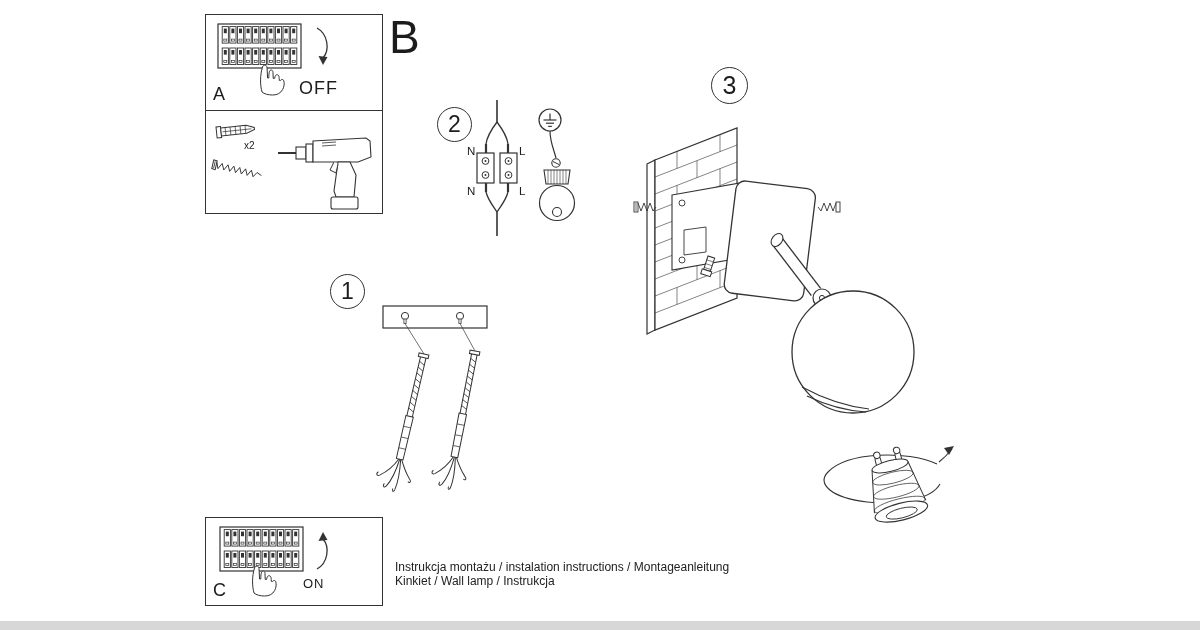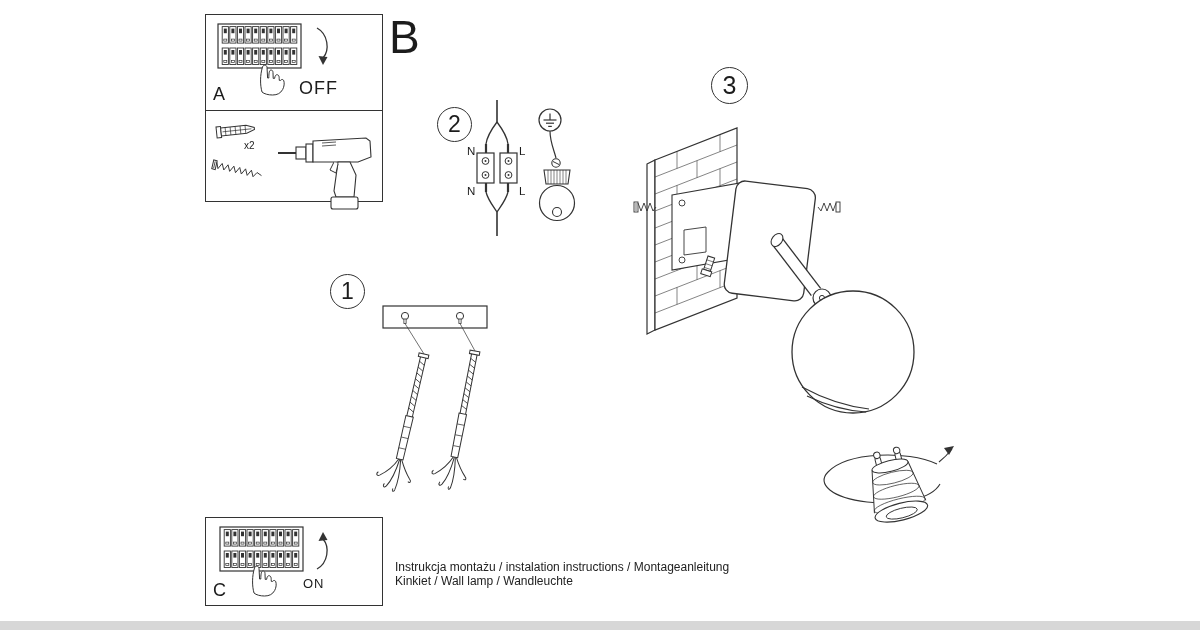--- a/index.html
+++ b/index.html
@@ -102,21 +102,21 @@
       <use href="#bp" x="12" y="9"></use>
       <use href="#hand" x="52" y="44"></use>
       <g transform="translate(108,12)">
           <use href="#arrowD"></use>
         </g>
     </svg>
     <span class="lbl" style="left:7px;top:70px;font-size:18px">A</span>
     <span class="lbl" style="left:93px;top:64px;font-size:18px;letter-spacing:1px">OFF</span>
   </div>
 
-  <div class="box" style="left:205px;top:110px;width:178px;height:92px">
+  <div class="box" style="left:205px;top:110px;width:178px;height:104px">
     <svg width="174" height="117" style="left:0;top:0">
       <g transform="translate(10,16) rotate(-6)">
           <use href="#dowel"></use>
         </g>
       <g transform="translate(8,48) rotate(13)">
           <use href="#screwh"></use>
         </g>
       <g transform="translate(72,18)">
           <use href="#drill"></use>
         </g>
@@ -250,16 +250,16 @@
       <path d="M-18.5,0 L-26.5,42 M18.5,0 L26.5,42" stroke="#333" stroke-width="1"></path>
       <ellipse cx="0" cy="12" rx="20.8" ry="5.5" fill="none" stroke="#333" stroke-width="0.7"></ellipse>
       <ellipse cx="0" cy="26" rx="23.4" ry="5.8" fill="none" stroke="#333" stroke-width="0.7"></ellipse>
       <ellipse cx="0" cy="40" rx="26.1" ry="6" fill="none" stroke="#333" stroke-width="0.7"></ellipse>
       <ellipse cx="0" cy="47" rx="27" ry="8.5" fill="#fff" stroke="#333" stroke-width="1.1"></ellipse>
       <ellipse cx="0" cy="48.5" rx="16" ry="4.8" fill="none" stroke="#333" stroke-width="0.9"></ellipse>
     </g>
   </svg>
 
   <div class="footer-line" style="left:395px;top:560px">Instrukcja montażu / instalation instructions / Montageanleitung</div>
-  <div class="footer-line" style="left:395px;top:574px">Kinkiet / Wall lamp / Wandleuchte</div>
+  <div class="footer-line" style="left:395px;top:574px">Kinkiet / Wall lamp / Instrukcja</div>
 
   <div id="bottom-bar"></div>
 </div>
 
 </body></html>

